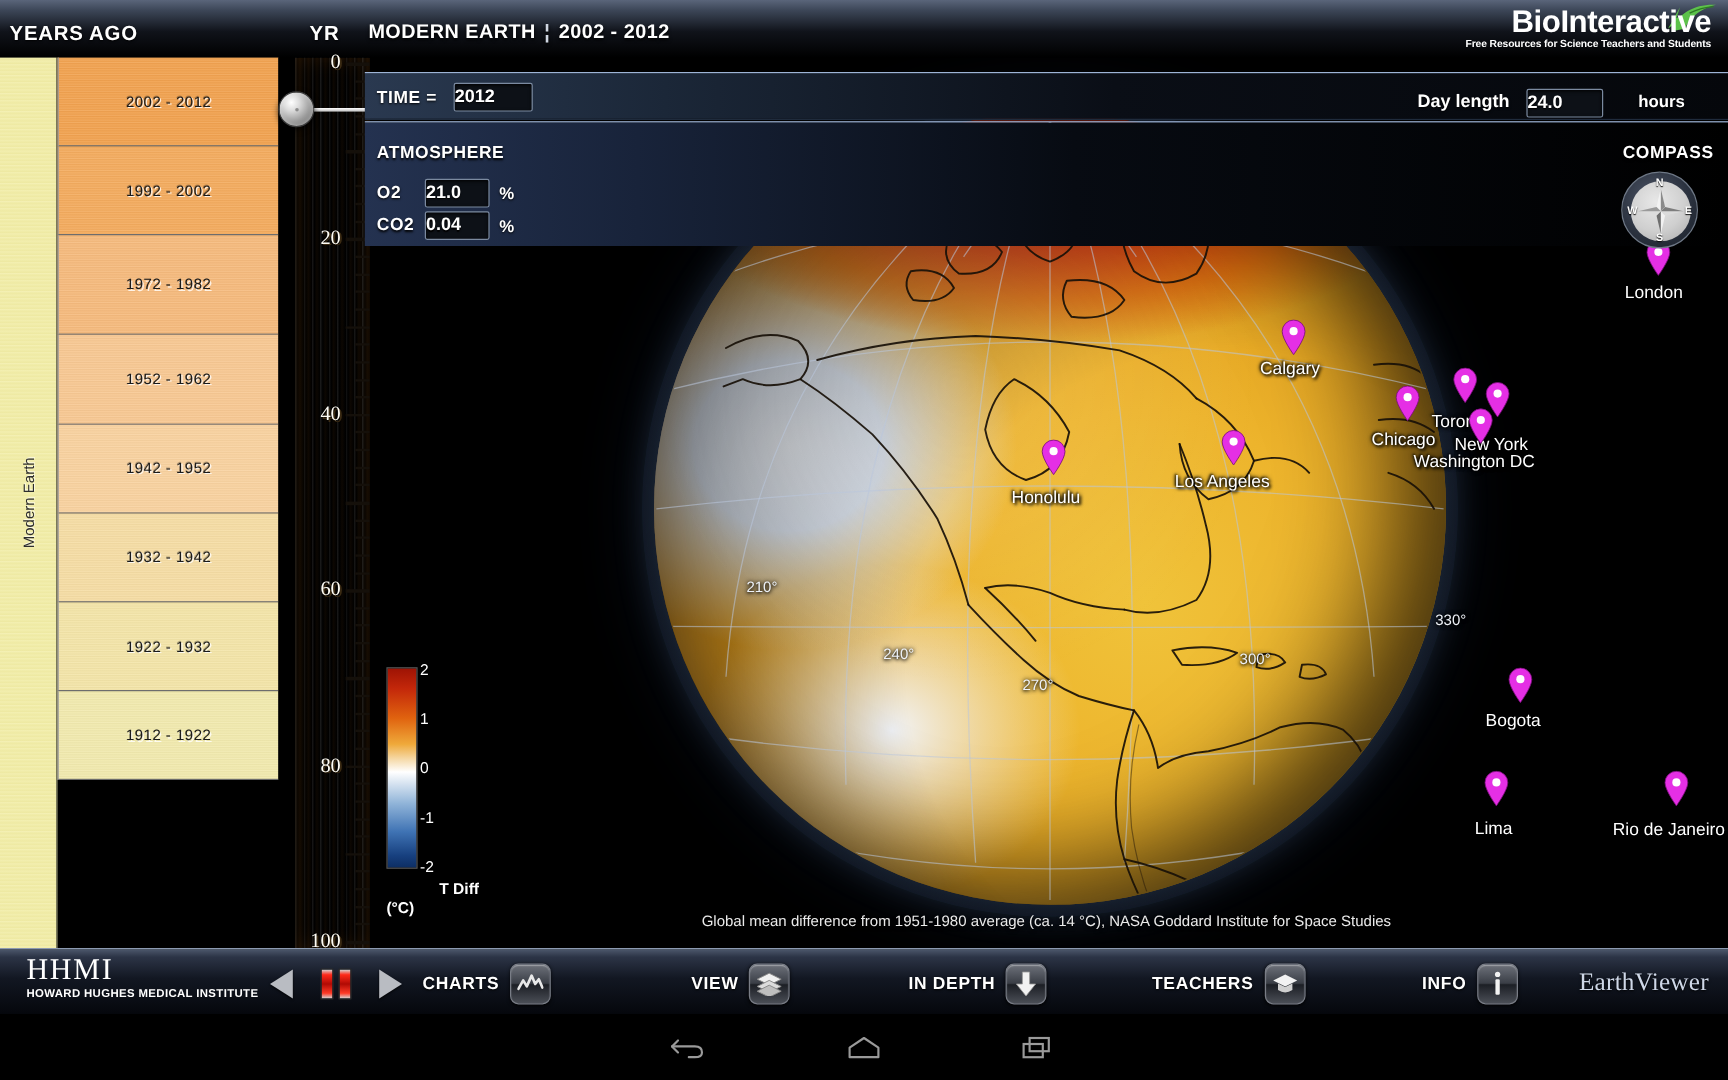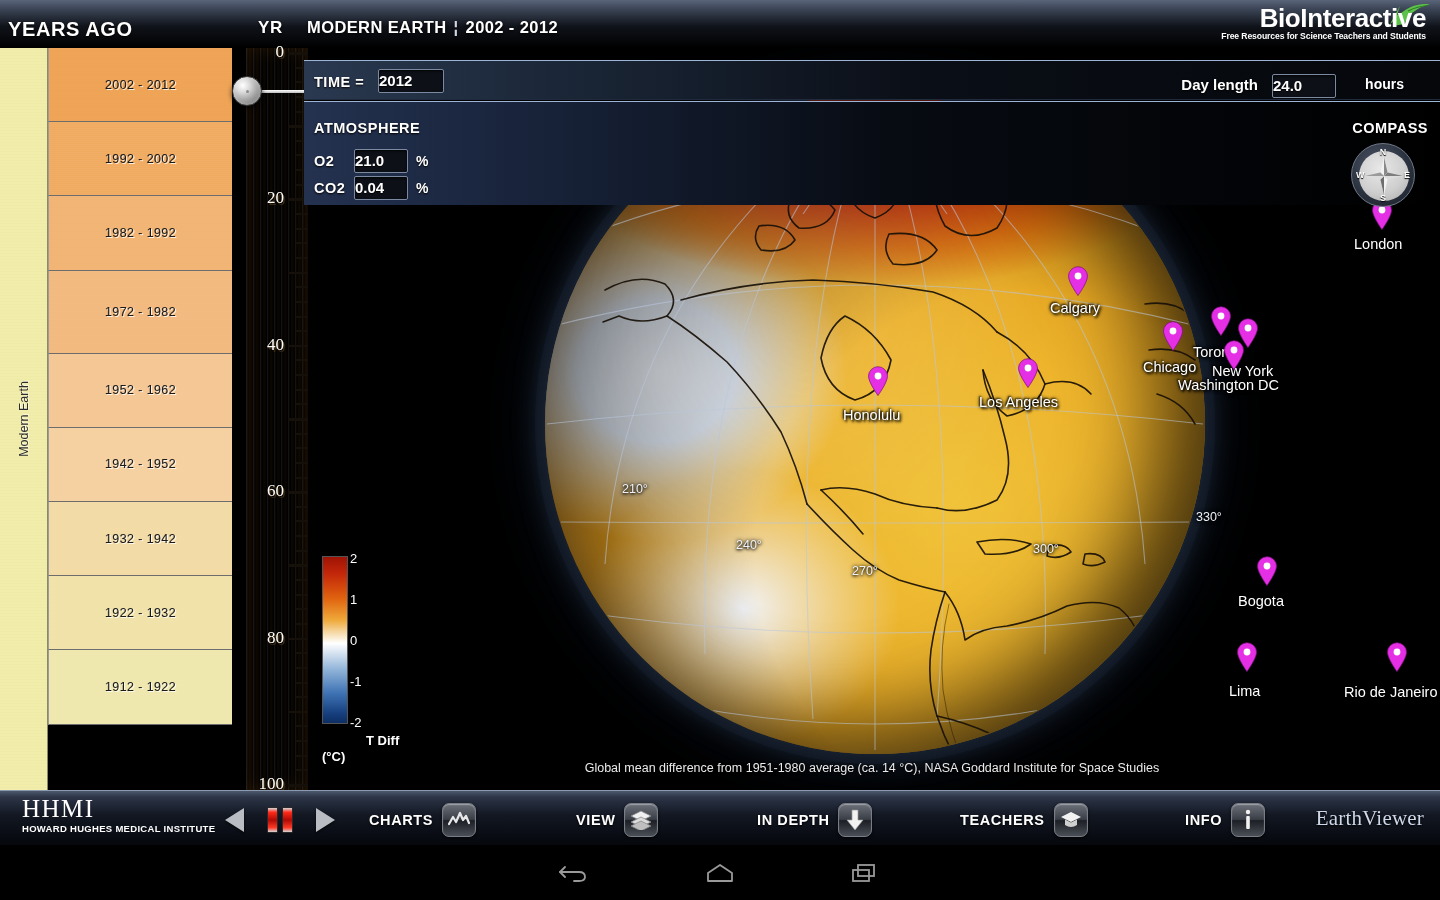--- a/index.html
+++ b/index.html
@@ -10,21 +10,21 @@
   }
   #app { position: relative; width: 1440px; height: 900px; background:#000; }
 
   
   .topbar {
     position: absolute; left:0; top:0; width:1440px; height:48px;
     background: linear-gradient(to bottom, #5a657a 0%, #3c4657 18%, #10131a 55%, #000 100%);
   }
   .years-ago-label {
     position:absolute; left:8px; top:18px;
-    color:#fff; font-size:20px; font-weight:bold; letter-spacing:.6px;
+    color:#fff; font-size:17px; font-weight:bold; letter-spacing:.6px;
     text-shadow: 0 1px 2px #000;
   }
   .yr-label {
     position:absolute; left:258px; top:18px;
     color:#fff; font-size:17px; font-weight:bold; letter-spacing:.6px;
     text-shadow: 0 1px 2px #000;
   }
   .era-title {
     position:absolute; left:307px; top:18px;
     color:#fff; font-size:16.5px; font-weight:bold; letter-spacing:.4px;
@@ -320,23 +320,20 @@
   <div class="timeline-wrap">
     <div class="era-strip">
       <div class="vtext">Modern Earth</div>
     </div>
     <div class="blocks" id="tl-blocks">
         <div class="block" style="height: 74.2px; background-color: rgb(242, 162, 79);">
           <span>2002 - 2012</span>
         </div>
         <div class="block" style="height: 74.2px; background-color: rgb(244, 171, 93);">
           <span>1992 - 2002</span>
-        </div>
-        <div class="block" style="height: 74.2px; background-color: rgb(245, 180, 112);">
-          <span>1982 - 1992</span>
         </div>
         <div class="block" style="height: 83px; background-color: rgb(246, 186, 124);">
           <span>1972 - 1982</span>
         </div>
         <div class="block" style="height: 74.2px; background-color: rgb(248, 200, 146);">
           <span>1952 - 1962</span>
         </div>
         <div class="block" style="height: 74.2px; background-color: rgb(249, 210, 159);">
           <span>1942 - 1952</span>
         </div>
@@ -626,21 +623,21 @@
 
   <div class="playctl">
     <div class="tri tri-l"></div>
     <div class="pause">
         <i></i>
         <i></i>
       </div>
     <div class="tri tri-r"></div>
   </div>
 
-  <div class="tbtn" style="left:369px;">
+  <div class="tbtn" style="left:352px;">
     <div class="tlabel">CHARTS</div>
     <div class="tico">
       <svg width="22" height="18" viewBox="0 0 22 18">
           <polyline points="1,13 5,6 8,11 12,2 15,9 18,5 21,12" fill="none" stroke="#e8e8e8" stroke-width="2.2" stroke-linejoin="round" stroke-linecap="round"></polyline>
         </svg>
     </div>
   </div>
 
   <div class="tbtn" style="left:576px;">
     <div class="tlabel">VIEW</div>

